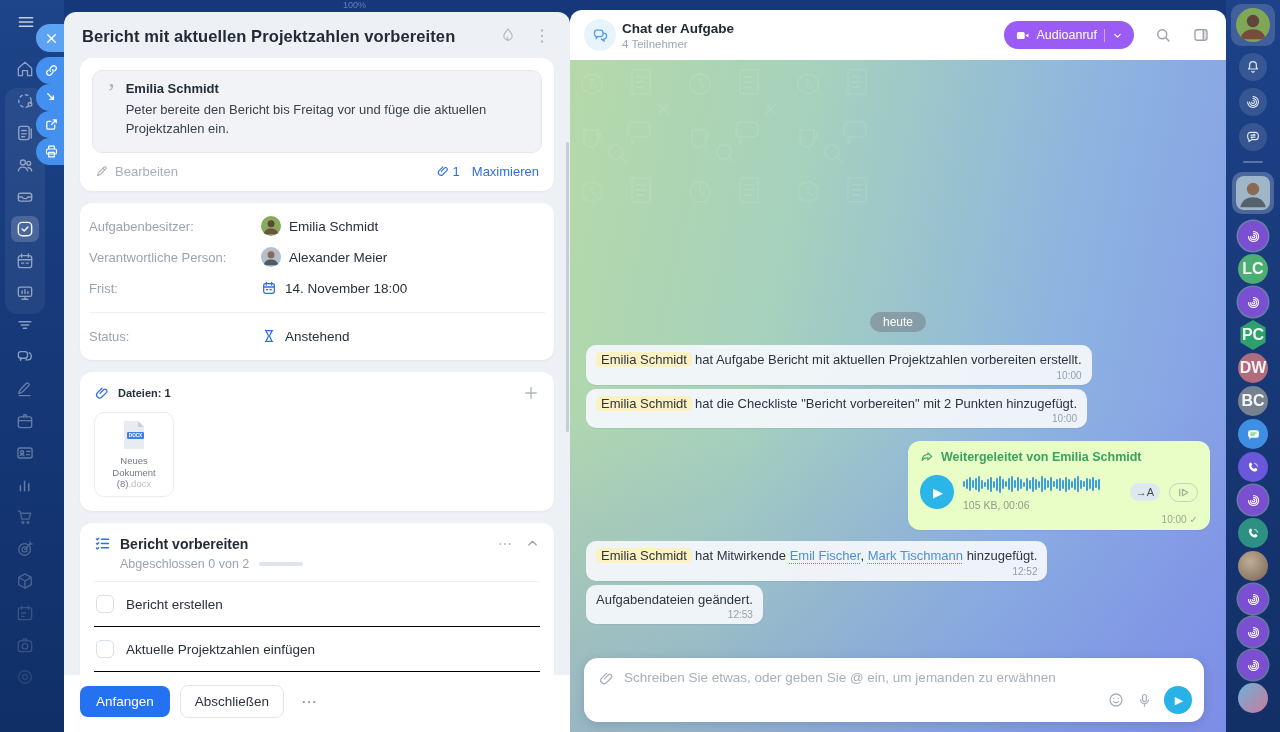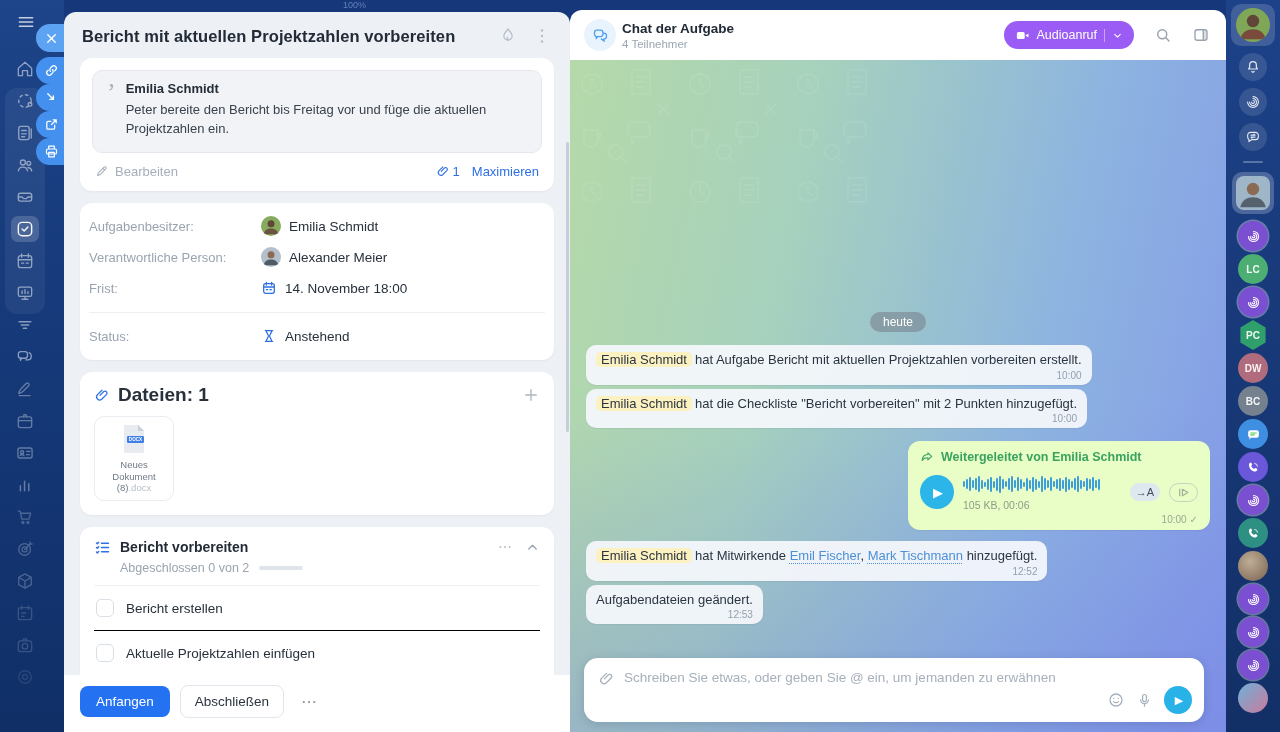--- a/index.html
+++ b/index.html
@@ -58,29 +58,29 @@
 
   .card.details { padding:8px 9px; }
   .drow { display:flex; align-items:center; min-height:31px; }
   .dlabel { width:172px; color:#9aa4b1; font-size:13px; }
   .dval { display:flex; align-items:center; gap:8px; color:#27303b; font-size:13.5px; }
   .dsep { height:1px; background:#edf0f3; margin:8px 0; }
   .ava { width:20px; height:20px; border-radius:50%; overflow:hidden; flex:none; }
 
   .card.files { padding:12px 14px 14px; }
   .files-header { display:flex; align-items:center; gap:8px; }
-  .files-title { flex:1; font-size:19px; font-weight:700; color:#27303b; }
+  .files-title { flex:1; font-size:11px; font-weight:700; color:#27303b; }
   .plus-btn { color:#aeb6c1; }
   .file-tile { width:80px; min-height:62px; border:1px solid #e9edf1; border-radius:10px; padding:7px 4px 6px; margin-top:10px; text-align:center; }
   .file-ico { margin:0 auto; }
   .file-name { font-size:9.5px; color:#6f7a86; margin-top:5px; line-height:1.25; word-break:break-word; }
   .file-ext { color:#b6bec8; }
 
   .card.checklist { padding:12px 14px 0; }
-  .cl-header { display:flex; align-items:flex-start; gap:9px; }
+  .cl-header { display:flex; align-items:center; gap:9px; }
   .cl-title { flex:1; font-size:14px; font-weight:700; color:#222b36; }
   .cl-actions { display:flex; align-items:center; gap:12px; color:#b0b8c3; }
   .cl-sub { display:flex; align-items:center; gap:10px; margin:5px 0 10px 26px; }
   .cl-sub-label { font-size:12.5px; color:#9aa4b1; }
   .progress { width:44px; height:4px; border-radius:2px; background:#dfe5ea; }
   .cl-divider { height:1px; background:#eef1f4; }
   .cl-item { display:flex; align-items:center; gap:12px; padding:13px 2px; border-bottom:1px solid #000000; font-size:13.5px; color:#27303b; }
   .checkbox { width:18px; height:18px; border:1.5px solid #d9dfe6; border-radius:5px; background:#fff; flex:none; }
   .cl-add { display:flex; align-items:center; gap:13px; padding:13px 2px 14px; color:#9aa4b1; font-size:13.5px; }
 
@@ -149,21 +149,21 @@
     align-items:center; padding-top:4px; z-index:5; }
   .rs-avatar-wrap { width:44px; height:42px; border-radius:10px; background:rgba(255,255,255,.16);
     display:flex; align-items:center; justify-content:center; margin-bottom:7px; flex:none; }
   .rs-btn { width:28px; height:28px; border-radius:50%; background:rgba(255,255,255,.12);
     color:rgba(255,255,255,.88); display:flex; align-items:center; justify-content:center; margin-bottom:7px; flex:none; }
   .rs-btn svg { width:16px; height:16px; }
   .rs-divider { width:20px; height:2px; background:rgba(255,255,255,.28); border-radius:1px; margin:3px 0 9px; flex:none; }
   .rs-chat-sel { width:42px; height:42px; border-radius:10px; background:rgba(255,255,255,.22);
     display:flex; align-items:center; justify-content:center; margin-bottom:7px; flex:none; }
   .rs-item { width:30px; height:30px; border-radius:50%; display:flex; align-items:center; justify-content:center;
-    color:rgba(255,255,255,.92); font-size:10px; font-weight:700; margin-bottom:3px; flex:none; }
+    color:rgba(255,255,255,.92); font-size:16px; font-weight:700; margin-bottom:3px; flex:none; }
   .rs-item svg { width:15px; height:15px; }
   .ring { box-shadow:0 0 0 1.5px rgba(255,255,255,.35); }
   .hex { border-radius:0; clip-path:polygon(50% 0,92% 25%,92% 75%,50% 100%,8% 75%,8% 25%); }
 
   .sil { width:100%; height:100%; }
 </style>
 </head>
 <body>
 
 <div class="zoom-ind">100%</div>

